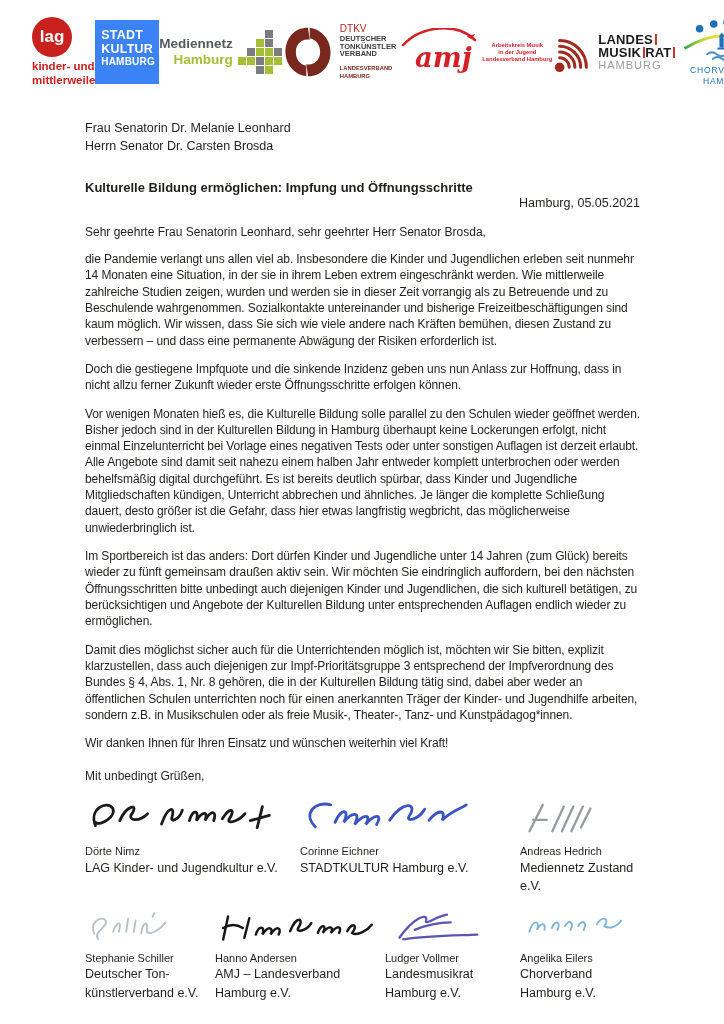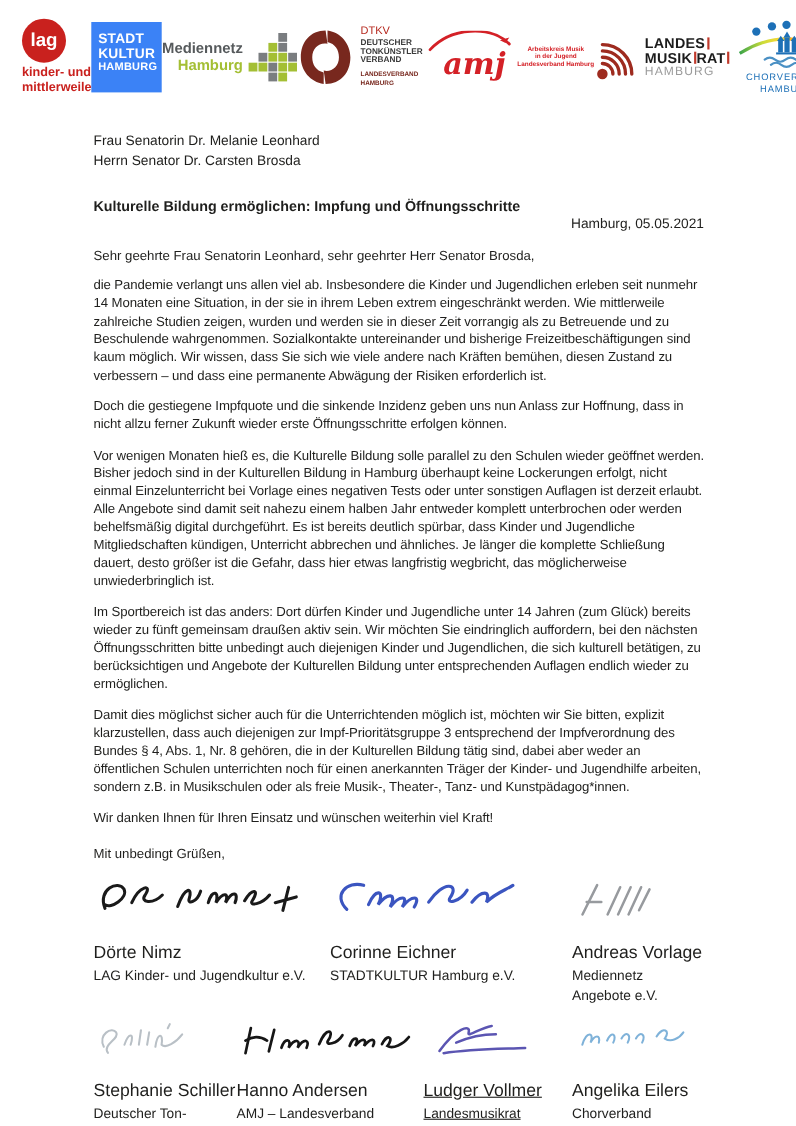--- a/index.html
+++ b/index.html
@@ -1,21 +1,21 @@
 <!DOCTYPE html>
 <html><head>
 <meta charset="utf-8">
 <style>
   html,body{margin:0;padding:0;background:#ffffff;}
   .page{width:724px;height:1024px;background:#fff;font-family:"Liberation Sans",sans-serif;
         color:#1f1f1d;position:relative;overflow:hidden;box-sizing:border-box;}
 
   
   .logos{display:flex;align-items:center;justify-content:space-between;
-         padding:16px 16px 0 20px;height:88px;box-sizing:border-box;}
+         padding:16px 16px 0 32px;height:88px;box-sizing:border-box;}
   .logo{display:flex;align-items:center;flex:0 0 auto;}
 
   
   .lag{flex-direction:column;align-items:flex-start;}
   .lag-circle{width:40px;height:40px;border-radius:50%;background:#c9211e;color:#fff;
               display:flex;align-items:center;justify-content:center;
               font-weight:bold;font-size:17px;letter-spacing:0;}
   .lag-sub{color:#c9211e;font-weight:bold;font-size:11.5px;line-height:1.2;margin-top:3px;}
 
   
@@ -60,23 +60,23 @@
   .subject{margin-top:25px;font-weight:bold;font-size:13px;}
   .dateline{text-align:right;font-size:12.5px;margin-top:1px;}
   .salutation{margin-top:15px;font-size:12px;}
   .para{margin:12px 0 0 0;font-size:12px;line-height:1.36;letter-spacing:-0.1px;}
   .closing{margin-top:18px;font-size:12px;}
 
   
   .sig-row{display:flex;margin-top:13px;}
   .sig{display:flex;flex-direction:column;align-items:flex-start;}
   .r1 .s1{flex:0 0 215px;} .r1 .s2{flex:0 0 220px;} .r1 .s3{flex:0 0 120px;}
-  .r2 .s1{flex:0 0 130px;} .r2 .s2{flex:0 0 170px;} .r2 .s3{flex:0 0 135px;text-decoration:underline;} .r2 .s4{flex:0 0 120px;}
+  .r2 .s1{flex:0 0 130px;} .r2 .s2{flex:0 0 170px;} .r2 .s3{flex:0 0 135px;} .r2 .s4{flex:0 0 120px;}
   .sig svg{display:block;}
-  .sig-name{font-size:16px;margin-top:16px;line-height:1.35;}
+  .sig-name{font-size:11px;margin-top:4px;line-height:1.35;}
   .sig-org{font-size:12.5px;line-height:1.45;}
 </style>
 </head>
 <body>
 
 <div class="page">
 
   <div class="logos">
 
     <div class="logo lag">
@@ -275,22 +275,22 @@
         <svg width="80" height="44" viewBox="0 0 84 44">
           <g fill="none" stroke="#979a9e" stroke-width="2.4" stroke-linecap="round">
             <path d="M10,36 L24,8"></path>
               <path d="M14,24 L28,24"></path>
             <path d="M34,36 L46,10"></path>
               <path d="M44,36 L56,10"></path>
             <path d="M54,36 L66,10"></path>
               <path d="M64,32 L74,12"></path>
           </g>
         </svg>
-        <div class="sig-name">Andreas Vorlage</div>
-        <div class="sig-org">Mediennetz Angebote e.V.</div>
+        <div class="sig-name">Andreas Hedrich</div>
+        <div class="sig-org">Mediennetz Zustand e.V.</div>
       </div>
     </div>
 
     <div class="sig-row r2">
 
       <div class="sig s1">
         <svg width="90" height="38" viewBox="0 0 96 40">
           <g fill="none" stroke="#b9c0c6" stroke-width="2" stroke-linecap="round">
             <path d="M10,26 C4,14 18,6 22,12 C26,18 8,24 14,32"></path>
             <path d="M30,24 C34,12 40,12 36,24"></path>

